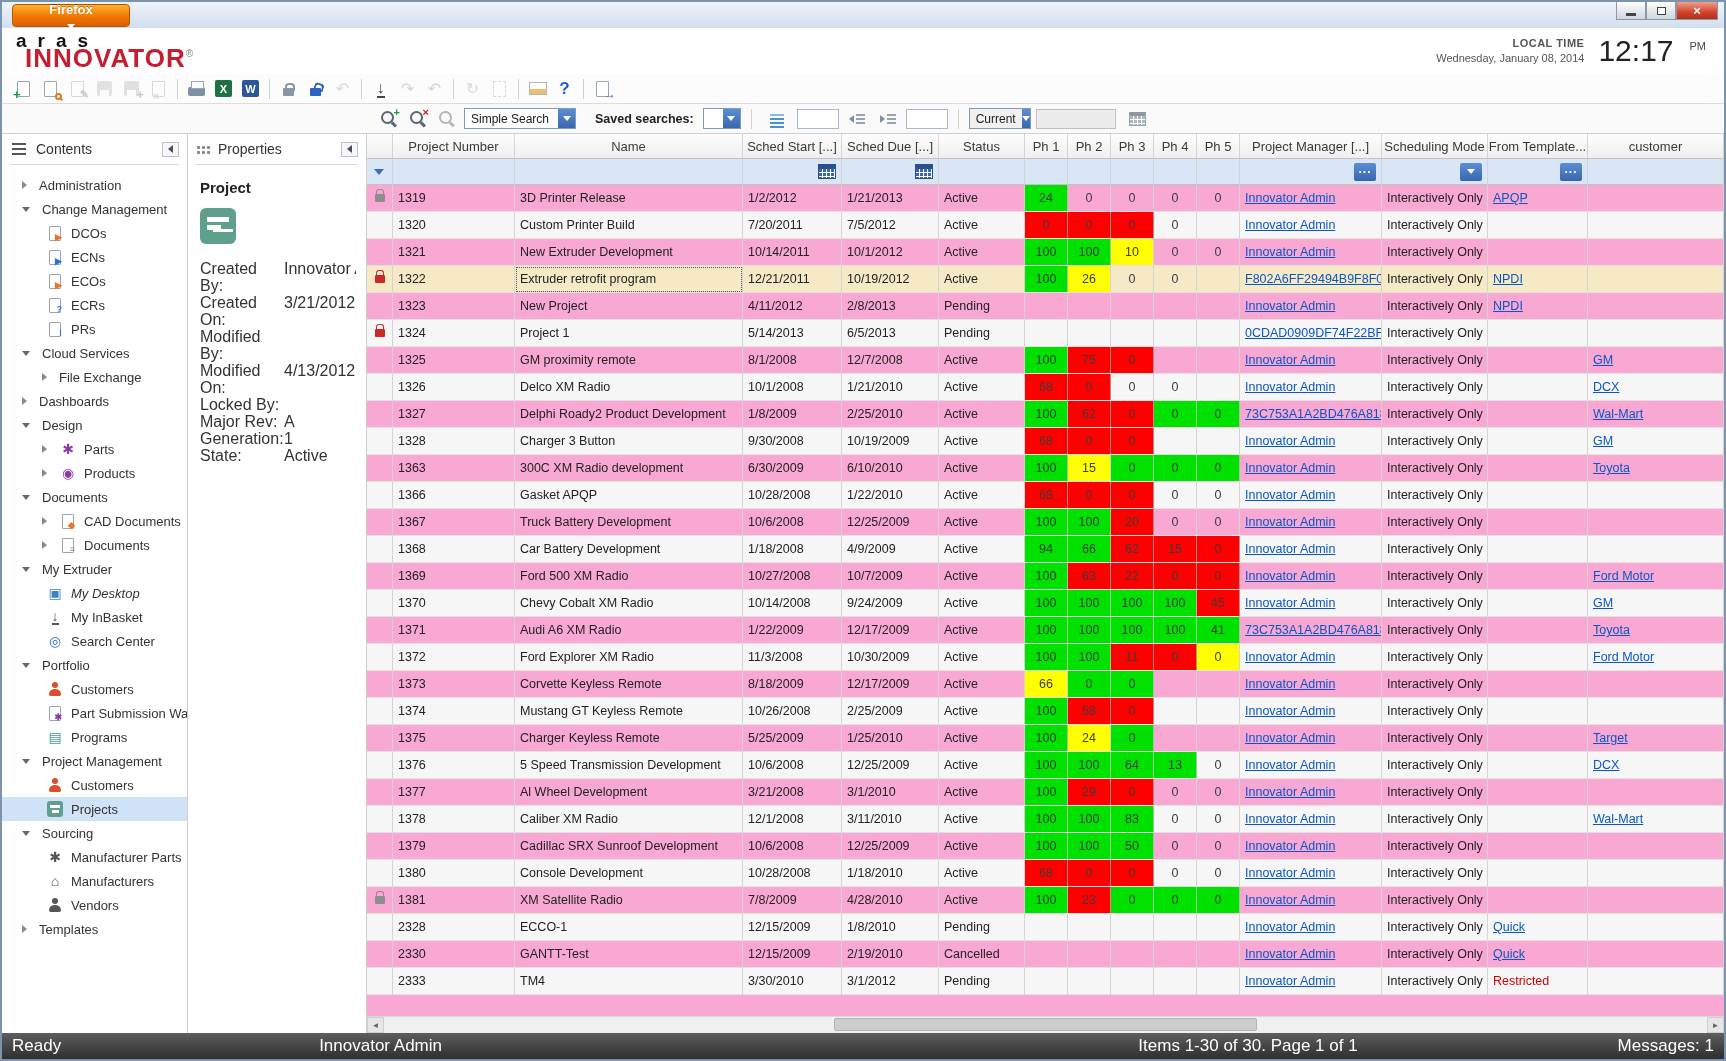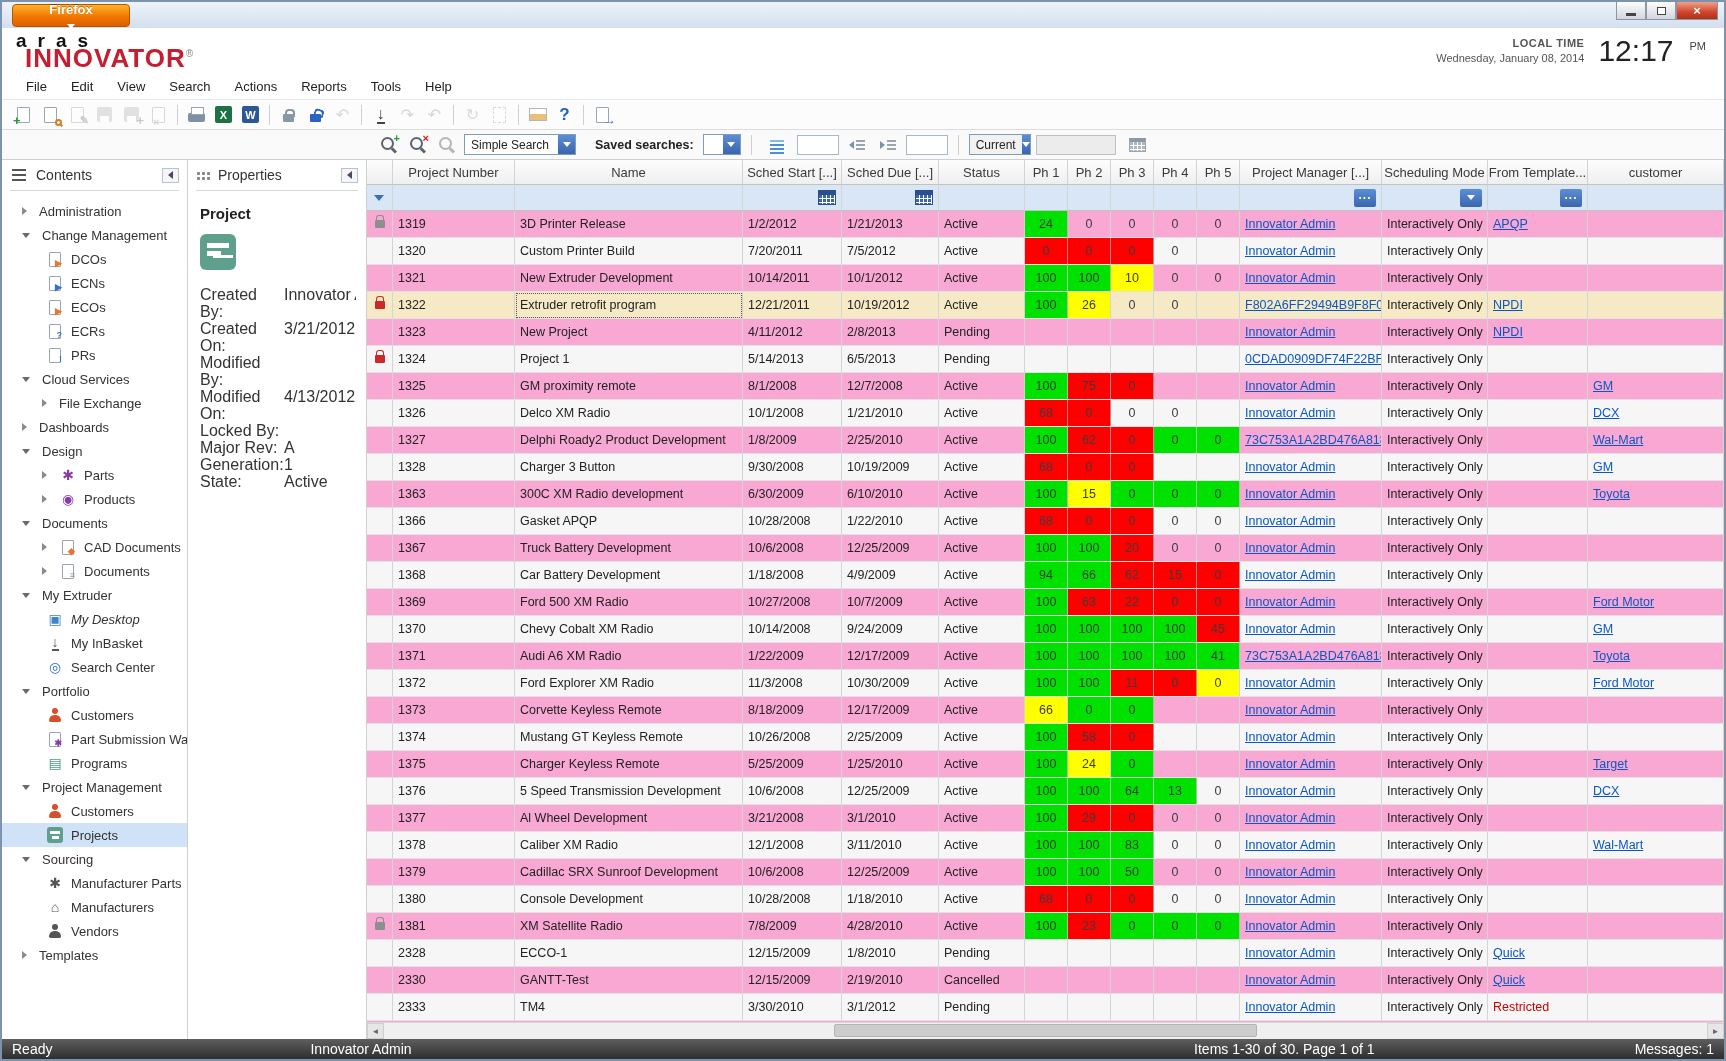--- a/index.html
+++ b/index.html
@@ -185,22 +185,22 @@
 
   .hscroll { height:17px; flex:none; margin-top:auto; background:#f0f0f0; border-top:1px solid #d8d8d8;
     display:flex; align-items:center; }
   .harrow { width:17px; height:16px; background:#e6e6e6; border:1px solid #cfcfcf; font-size:8px;
     color:#666; display:flex; align-items:center; justify-content:center; flex:none; }
   .htrack { flex:1; position:relative; height:16px; }
   .hthumb { position:absolute; left:34%; width:32%; top:1px; height:13px; background:#cdcdcd;
     border:1px solid #b4b4b4; border-radius:2px; }
 
   
-  .statusbar { height:20px; flex:none; background:linear-gradient(#5e5e5e,#2e2e2e); color:#fff;
-    font-size:14px; display:flex; align-items:center; padding:0 10px; }
+  .statusbar { height:26px; flex:none; background:linear-gradient(#5e5e5e,#2e2e2e); color:#fff;
+    font-size:17px; display:flex; align-items:center; padding:0 10px; }
   .sb-user { margin-left:258px; }
   .sb-items { margin-left:auto; }
   .sb-msg { margin-left:260px; }
 </style>
 </head>
 <body>
 
 <div class="window">
 
   <div class="titlebar">
@@ -229,30 +229,20 @@
     <div class="clock">
       <div class="lt">
         <div class="l1">LOCAL TIME</div>
         <div class="l2">Wednesday, January 08, 2014</div>
       </div>
       <div class="time">12:17</div>
       <div class="ampm">PM</div>
     </div>
   </div>
 
-  <div class="menubar">
-      <span class="menu-item">File</span>
-      <span class="menu-item">Edit</span>
-      <span class="menu-item">View</span>
-      <span class="menu-item">Search</span>
-      <span class="menu-item">Actions</span>
-      <span class="menu-item">Reports</span>
-      <span class="menu-item">Tools</span>
-      <span class="menu-item">Help</span>
-    </div>
 
   <div class="toolbar">
       <span class="tbi">
         <span class="doc"></span>
         <span class="badge b-plus">+</span>
       </span>
       <span class="tbi">
         <span class="doc"></span>
         <span class="minimag"></span>
       </span>

